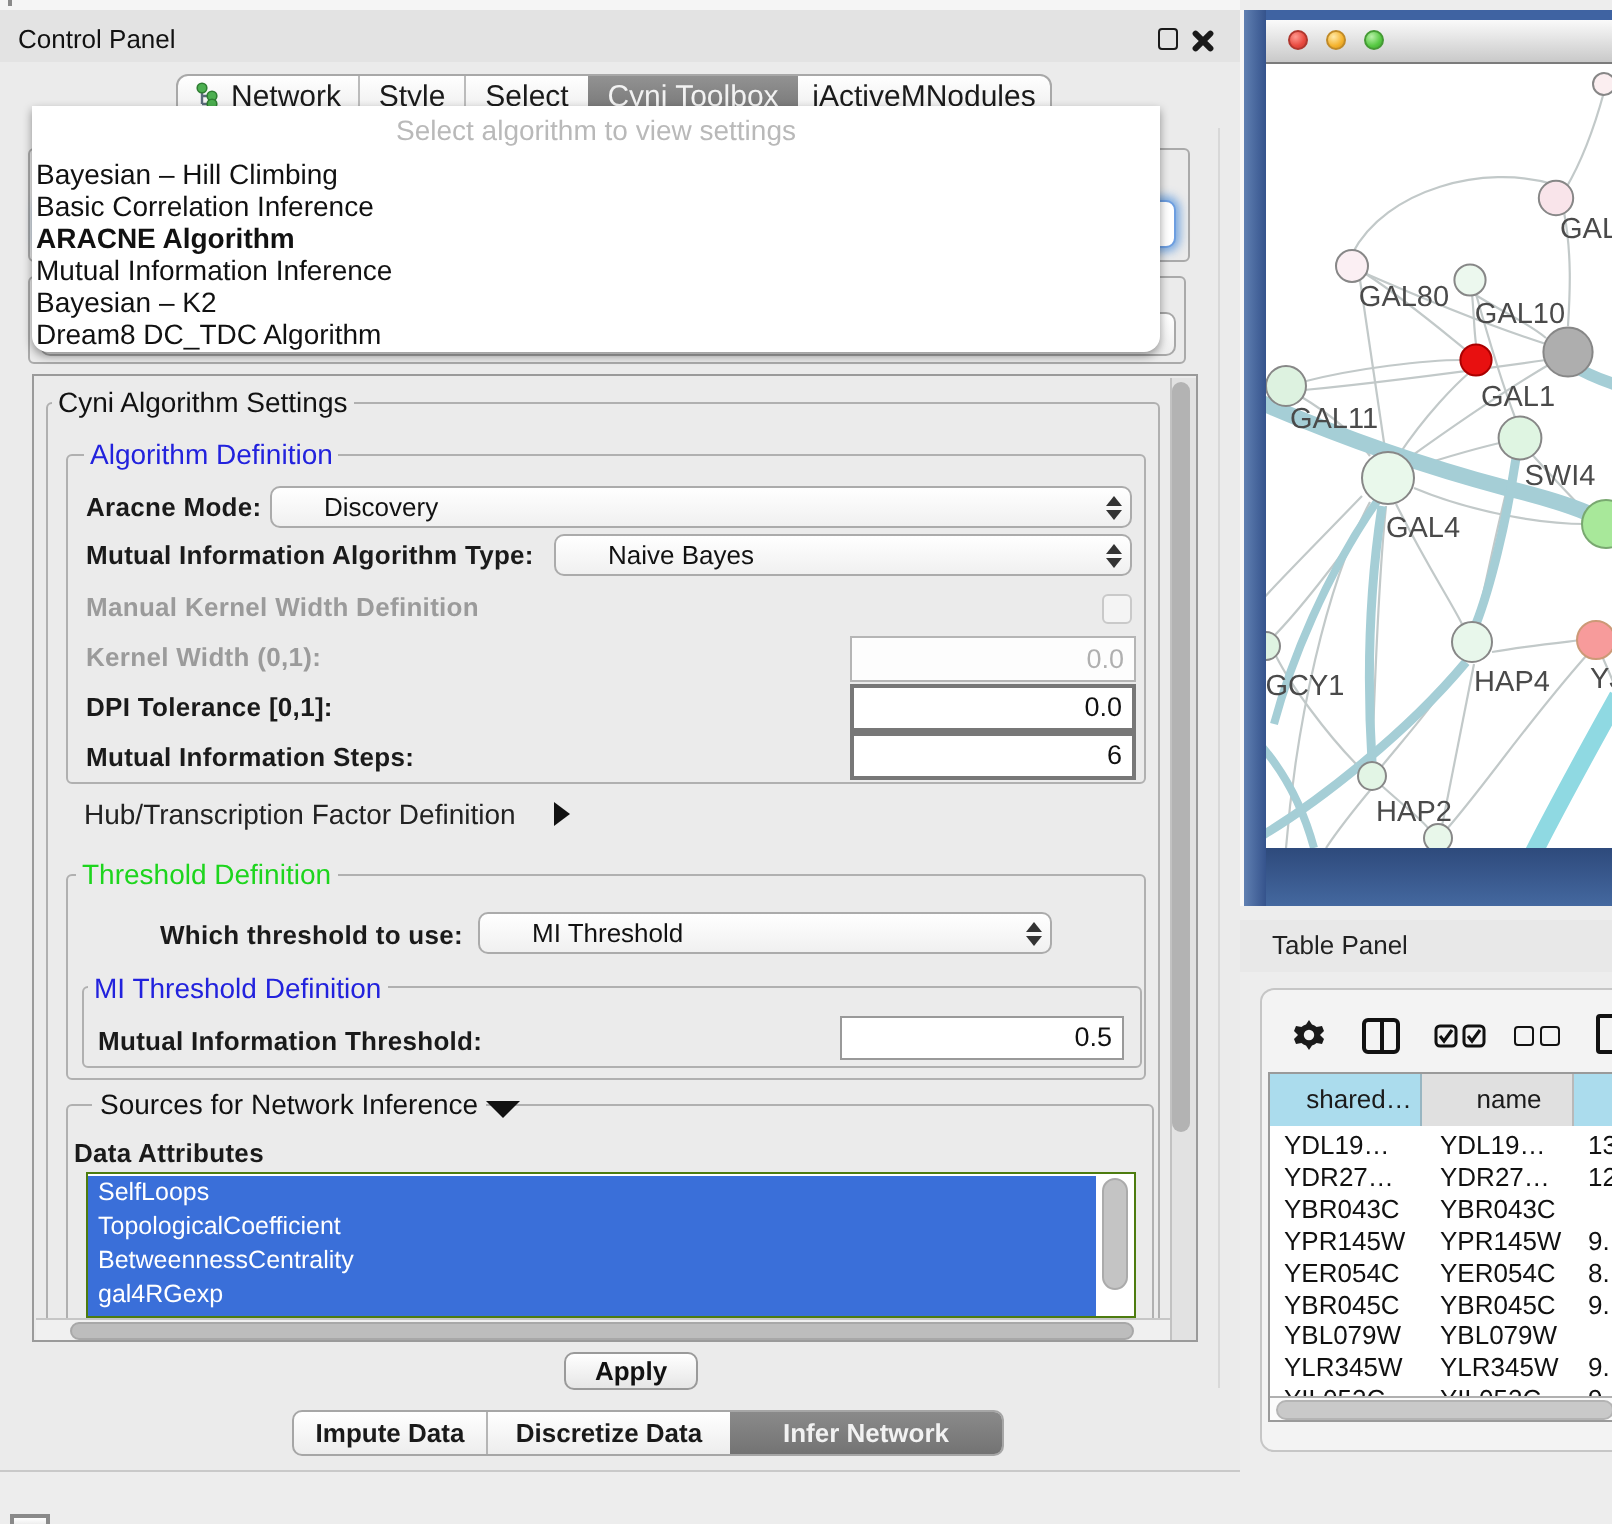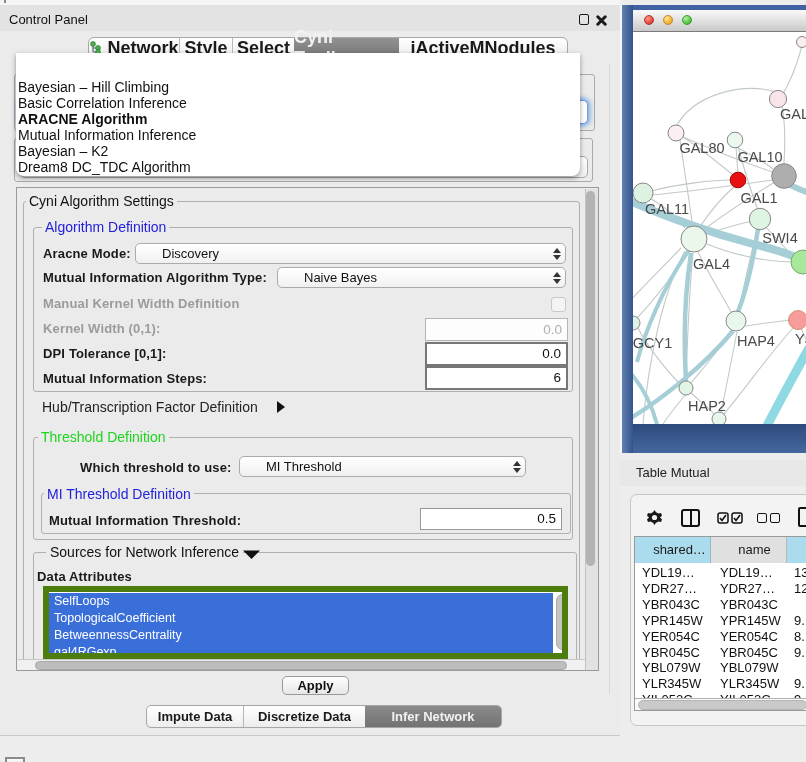--- a/index.html
+++ b/index.html
@@ -19,40 +19,41 @@
 <div class="abs" style="left:4px;top:0;width:2px;height:3px;background:#8a8a8a"></div>
 <div class="abs" style="left:0;top:5px;width:620px;height:26px;background:#e3e3e3"></div>
 <div class="abs" style="left:9px;top:7px;height:26px;line-height:26px;font-size:13px;color:#111">Control Panel</div>
 <div class="abs" style="left:579px;top:14px;width:10px;height:11px;border:1.8px solid #1a1a1a;border-radius:2px"></div>
 <svg class="abs" style="left:596px;top:15px" width="11" height="11" viewBox="0 0 11 11">
     <path d="M1.8 1.8 L9.2 9.2 M9.2 1.8 L1.8 9.2" stroke="#1a1a1a" stroke-width="3" stroke-linecap="round"></path>
   </svg>
 
 <div class="abs" style="left:609px;top:64px;width:1px;height:630px;background:#d8d8d8"></div>
 
-<div class="abs" id="tabbar" style="left:88px;top:37px;width:480px;height:22px;background:linear-gradient(#ffffff,#ececec);border:1px solid #a8a8a8;border-radius:6px;display:flex;font-size:18px;font-weight:bold;color:#1a1a1a">
+<div class="abs" id="tabbar" style="left:88px;top:37px;width:438px;height:22px;background:linear-gradient(#ffffff,#ececec);border:1px solid #a8a8a8;border-radius:6px;display:flex;font-size:15px;font-weight:normal;color:#1a1a1a">
   <div style="width:91px;display:flex;align-items:center;justify-content:center;border-right:1px solid #bbb">
     <svg width="14" height="14" viewBox="0 0 14 14" style="margin-right:4px">
       <path d="M4 4 L4 11 M4 7 L8 7 M4 11 L8 11" stroke="#5a6b7a" stroke-width="1.2" fill="none"></path>
       <circle cx="4" cy="3" r="2.4" fill="#4caf50" stroke="#2e7d32" stroke-width="0.8"></circle>
       <circle cx="9" cy="7" r="2.4" fill="#4caf50" stroke="#2e7d32" stroke-width="0.8"></circle>
       <circle cx="9" cy="11" r="2.4" fill="#4caf50" stroke="#2e7d32" stroke-width="0.8"></circle>
     </svg>Network</div>
   <div style="width:53px;display:flex;align-items:center;justify-content:center;border-right:1px solid #bbb">Style</div>
   <div style="width:61px;display:flex;align-items:center;justify-content:center">Select</div>
   <div style="width:105px;display:flex;align-items:center;justify-content:center;background:linear-gradient(#929292,#747474);color:#f2f2f2">Cyni Toolbox</div>
   <div style="flex:1;display:flex;align-items:center;justify-content:center">jActiveMNodules</div>
 </div>
 
 <div class="abs" style="left:14px;top:74px;width:581px;height:57px;border:1px solid #aaa;border-radius:3px"></div>
 <div class="abs" style="left:20px;top:100px;width:568px;height:24px;background:#fff;border:1px solid #6d9ee0;border-radius:5px;box-shadow:0 0 5px 2px rgba(90,150,220,.8)"></div>
 <div class="abs" style="left:14px;top:138px;width:579px;height:44px;border:1px solid #aaa;border-radius:3px"></div>
 <div class="abs" style="left:20px;top:156px;width:568px;height:22px;background:linear-gradient(#fff,#eee);border:1px solid #a8a8a8;border-radius:5px"></div>
 
 <div class="abs" id="popup" style="left:16px;top:53px;width:564px;height:123px;background:#fff;border-radius:0 0 8px 8px;box-shadow:0 2px 5px rgba(0,0,0,.4);z-index:30;font-size:13px;color:#111">
+  <div style="position:absolute;top:4px;width:100%;text-align:center;color:#b9b9b9;font-size:14px">Select algorithm to view settings</div>
   <div style="position:absolute;left:2px;top:26px;line-height:16px;font-size:14px">Bayesian – Hill Climbing<br>Basic Correlation Inference<br><b>ARACNE Algorithm</b><br>Mutual Information Inference<br>Bayesian – K2<br>Dream8 DC_TDC Algorithm</div>
 </div>
 
 <div class="abs" id="viewport" style="left:16px;top:187px;width:583px;height:484px;border:1px solid #9a9a9a;background:#ebebeb;overflow:hidden">
 <div style="position:absolute;left:-16px;top:-187px;width:620px;height:780px">
 
   <div class="abs" style="left:22px;top:200px;width:557px;height:600px;border:1px solid #b0b0b0;border-radius:3px"></div>
   <div class="abs" style="left:25px;top:192px;background:#ebebeb;padding:0 3px;font-size:14px;color:#111">Cyni Algorithm Settings</div>
 
   <div class="abs" style="left:32px;top:226px;width:540px;height:165px;border:1px solid #b0b0b0;border-radius:3px"></div>
@@ -85,21 +86,21 @@
   <div class="abs" style="left:43px;top:485px;background:#ebebeb;padding:0 3px;font-size:14px;color:#2222dd">MI Threshold Definition</div>
   <div class="abs lb" style="left:48px;top:512px">Mutual Information Threshold:</div>
   <div class="abs fld" style="left:419px;top:507px;width:142px;height:22px;border:1px solid #999;color:#111;background:#fff;line-height:20px">0.5</div>
 
   <div class="abs" style="left:32px;top:551px;width:544px;height:200px;border:1px solid #b0b0b0;border-radius:3px"></div>
   <div class="abs" style="left:45px;top:543px;background:#ebebeb;padding:0 4px;font-size:14px;color:#111">Sources for Network Inference</div>
   <svg class="abs" style="left:242px;top:549px" width="17" height="9">
         <path d="M0 0.5 L17 0.5 L8.5 9 Z" fill="#111"></path>
       </svg>
   <div class="abs lb" style="left:36px;top:568px">Data Attributes</div>
-  <div class="abs" style="left:42px;top:585px;width:525px;height:73px;background:#fff;border:6px solid #4d7c0f;overflow:hidden">
+  <div class="abs" style="left:42px;top:585px;width:525px;height:73px;background:#fff;border:1px solid #4d7c0f;overflow:hidden">
     <div style="position:absolute;left:0;top:1px;width:504px;height:70px;background:#3a6fd9;color:#fff;font-size:12.5px;line-height:17px;padding-left:5px">SelfLoops<br>TopologicalCoefficient<br>BetweennessCentrality<br>gal4RGexp</div>
     <div style="position:absolute;left:507px;top:2px;width:13px;height:56px;background:#c4c4c4;border:1px solid #ababab;border-radius:7px"></div>
   </div>
 
   <div class="abs" style="left:17px;top:658px;width:581px;height:13px;background:#f0f0f0;border-top:1px solid #c6c6c6"></div>
   <div class="abs" style="left:34px;top:660px;width:532px;height:9px;background:#bdbdbd;border:1px solid #a8a8a8;border-radius:5px"></div>
 
   <div class="abs" style="left:584px;top:188px;width:15px;height:483px;background:#e2e2e2;border-left:1px solid #c2c2c2"></div>
   <div class="abs" style="left:585px;top:190px;width:9px;height:375px;background:#b3b3b3;border-radius:5px"></div>
 </div>
@@ -197,21 +198,21 @@
     <text x="78.5" y="236.5" text-anchor="middle">GAL4</text>
     <text x="19.5" y="315.5" text-anchor="middle">GCY1</text>
     <text x="123" y="313.5" text-anchor="middle">HAP4</text>
     <text x="162" y="312">YJ</text>
     <text x="74" y="378.5" text-anchor="middle">HAP2</text>
   </g>
 </svg>
 </div>
 
 <div class="abs" style="left:620px;top:460px;width:186px;height:26px;background:#e8e8e8"></div>
-<div class="abs" style="left:636px;top:460px;height:26px;line-height:26px;font-size:13px;color:#222">Table Mutual</div>
+<div class="abs" style="left:636px;top:460px;height:26px;line-height:26px;font-size:13px;color:#222">Table Panel</div>
 
 <div class="abs" style="left:630px;top:494px;width:186px;height:232px;background:#f3f3f3;border:1px solid #c6c6c6;border-radius:7px"></div>
 
 <svg class="abs" style="left:646px;top:509px" width="17" height="17" viewBox="0 0 17 17">
   <path d="M8.5 1 L10 3.2 A5.5 5.5 0 0 1 12.3 4.5 L15 4 L16 6.5 L14 8.5 L16 10.5 L15 13 L12.3 12.5 A5.5 5.5 0 0 1 10 13.8 L8.5 16 L7 13.8 A5.5 5.5 0 0 1 4.7 12.5 L2 13 L1 10.5 L3 8.5 L1 6.5 L2 4 L4.7 4.5 A5.5 5.5 0 0 1 7 3.2 Z" fill="#1a1a1a"></path>
   <circle cx="8.5" cy="8.5" r="2.6" fill="#f3f3f3"></circle>
 </svg>
 <div class="abs" style="left:681px;top:509px;width:19px;height:18px;border:2.5px solid #111;border-radius:3px"></div>
 <div class="abs" style="left:690px;top:511px;width:2px;height:14px;background:#111"></div>
 <svg class="abs" style="left:717px;top:512px" width="26" height="12" viewBox="0 0 26 12">

